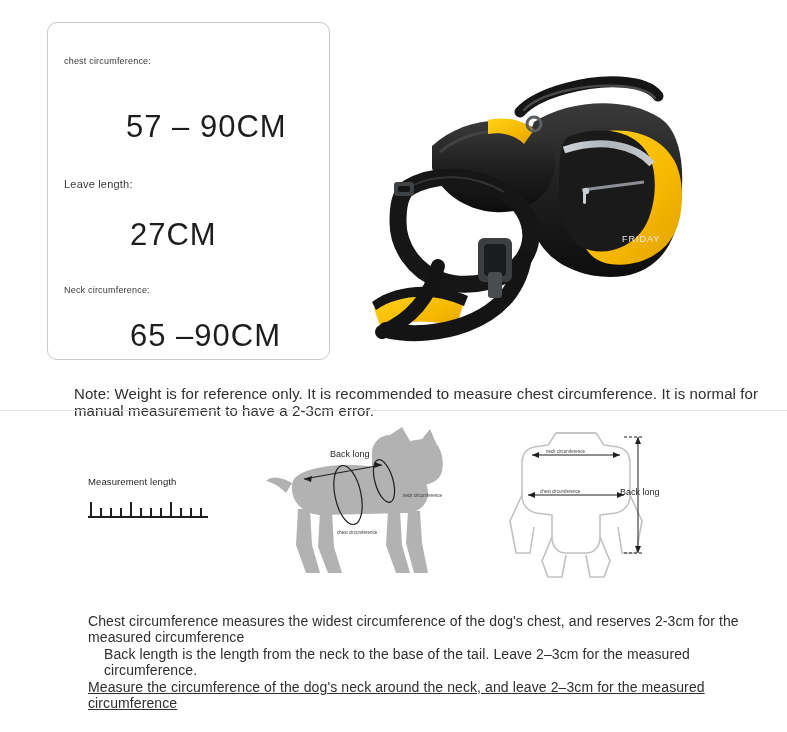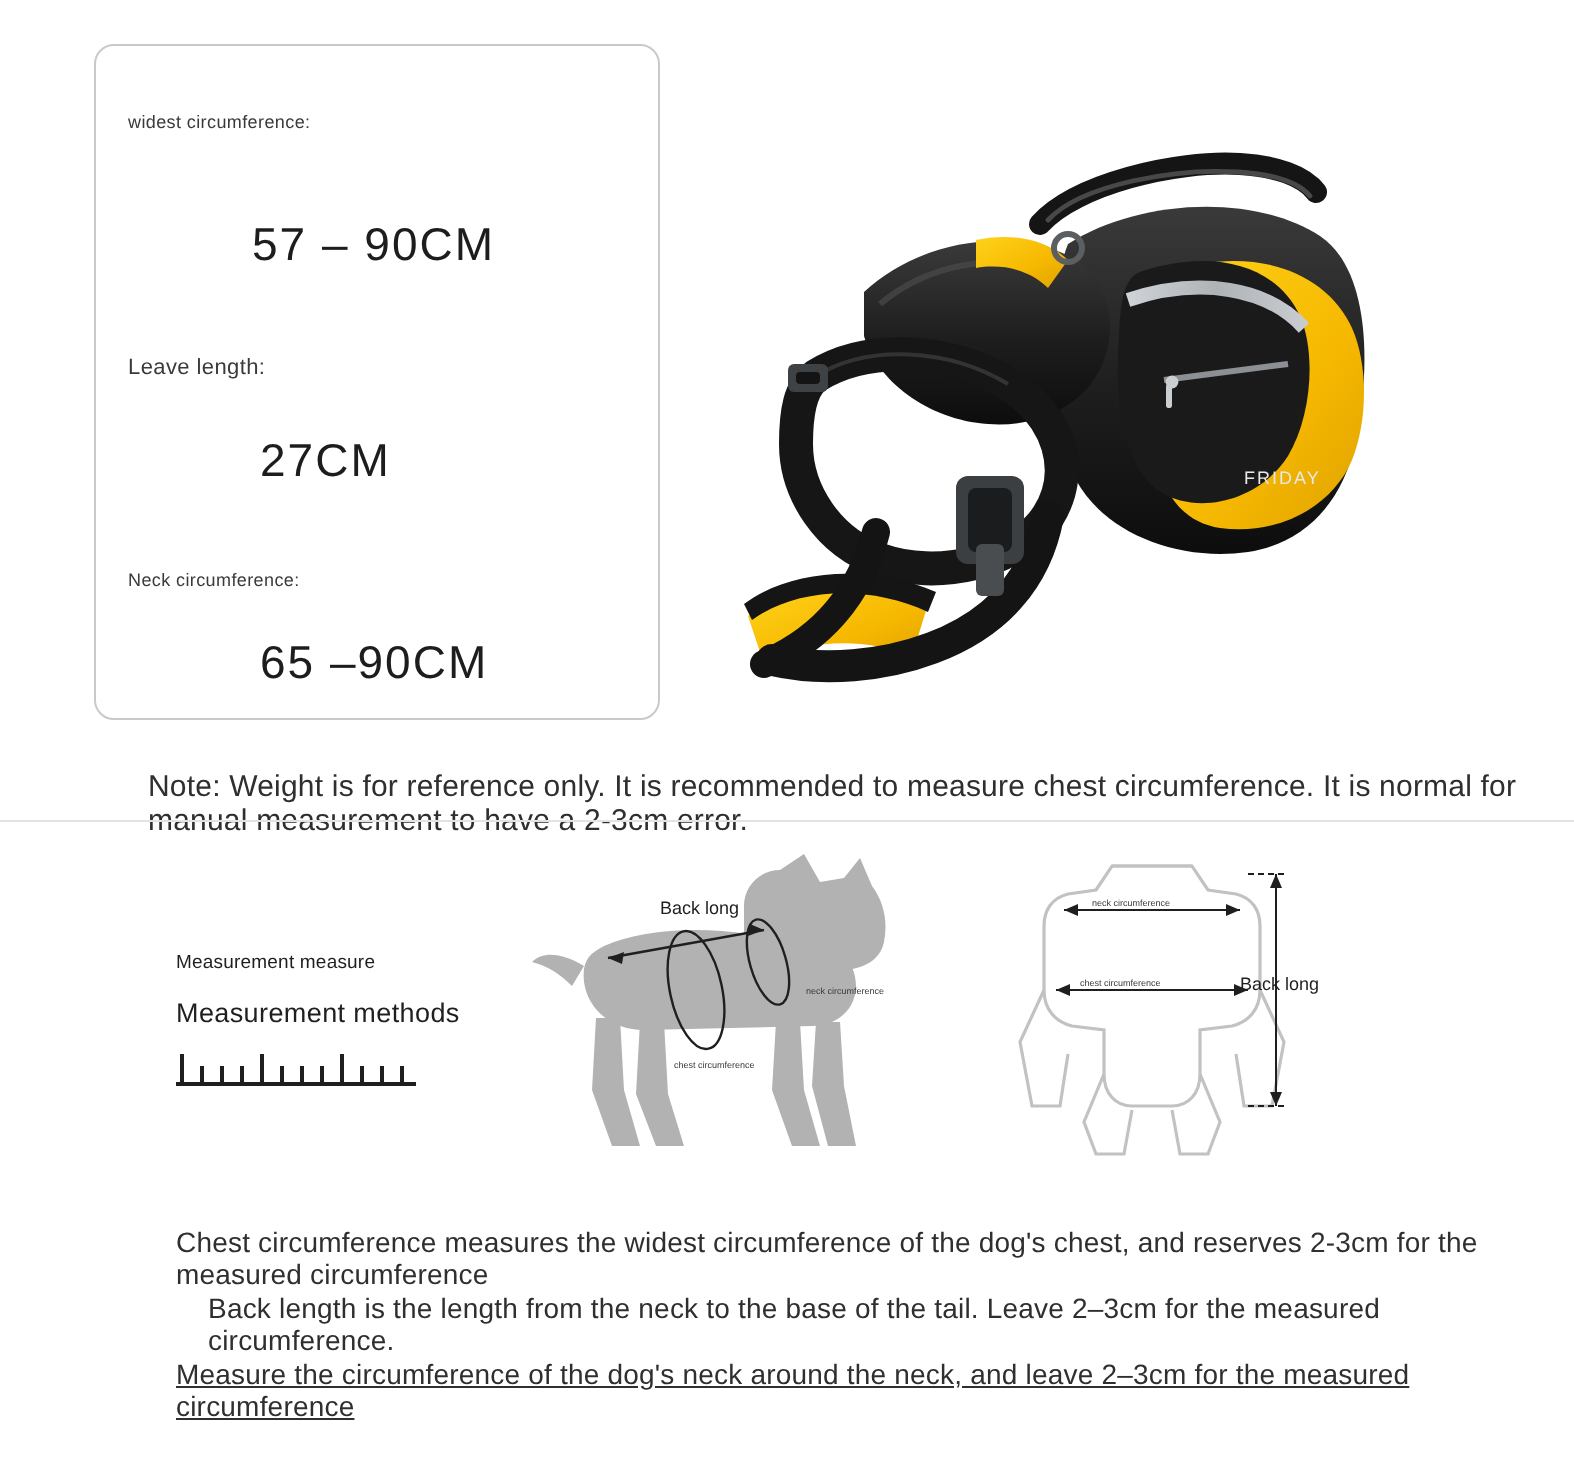--- a/index.html
+++ b/index.html
@@ -29,21 +29,21 @@
     box-sizing: border-box;
   }
   .spec-label {
     position: absolute;
     font-size: 9px;
     color: #3a3a3a;
     letter-spacing: .2px;
   }
   .spec-value {
     position: absolute;
-    font-size: 23px;
+    font-size: 31px;
     color: #1d1d1d;
     letter-spacing: 1px;
     white-space: nowrap;
     text-align: center;
   }
 
   .lbl-chest { left: 16px; top: 33px; }
   .val-chest { left: 78px; top: 86px; }
 
   .lbl-back  { left: 16px; top: 155px; font-size: 11px;}
@@ -170,21 +170,21 @@
     letter-spacing: .1px;
   }
   .desc-1 { top: 613px; }
   .desc-2 { top: 646px; padding-left: 16px; }
   .desc-3 { top: 679px; text-decoration: underline; }
 </style>
 </head>
 <body>
 
 <div class="spec-card">
-  <div class="spec-label lbl-chest">widest circumference:</div>
+  <div class="spec-label lbl-chest">chest circumference:</div>
   <div class="spec-value val-chest">57 – 90CM</div>
 
   <div class="spec-label lbl-back">Leave length:</div>
   <div class="spec-value val-back">27CM</div>
 
   <div class="spec-label lbl-neck">Neck circumference:</div>
   <div class="spec-value val-neck">65 –90CM</div>
 </div>
 
 <div class="product-img">
@@ -271,22 +271,21 @@
       <circle cx="196" cy="84" r="7" fill="none" stroke="#5b5f62" stroke-width="3"></circle>
     </g>
   </svg>
 </div>
 
 <div class="note">Note: Weight is for reference only. It is recommended to measure chest circumference. It is normal for manual measurement to have a 2-3cm error.</div>
 
 <div class="divider"></div>
 
 <div class="method-block">
-  <p class="method-title-small">Measurement measure</p>
-  <p class="method-title-big">Measurement methods</p>
+  <p class="method-title-small">Measurement length</p>
   <div class="ruler">
     <div class="base"></div>
     <div class="tick" style="left:2px;  height:14px;"></div>
     <div class="tick" style="left:12px; height:8px;"></div>
     <div class="tick" style="left:22px; height:8px;"></div>
     <div class="tick" style="left:32px; height:8px;"></div>
     <div class="tick" style="left:42px; height:14px;"></div>
     <div class="tick" style="left:52px; height:8px;"></div>
     <div class="tick" style="left:62px; height:8px;"></div>
     <div class="tick" style="left:72px; height:8px;"></div>

